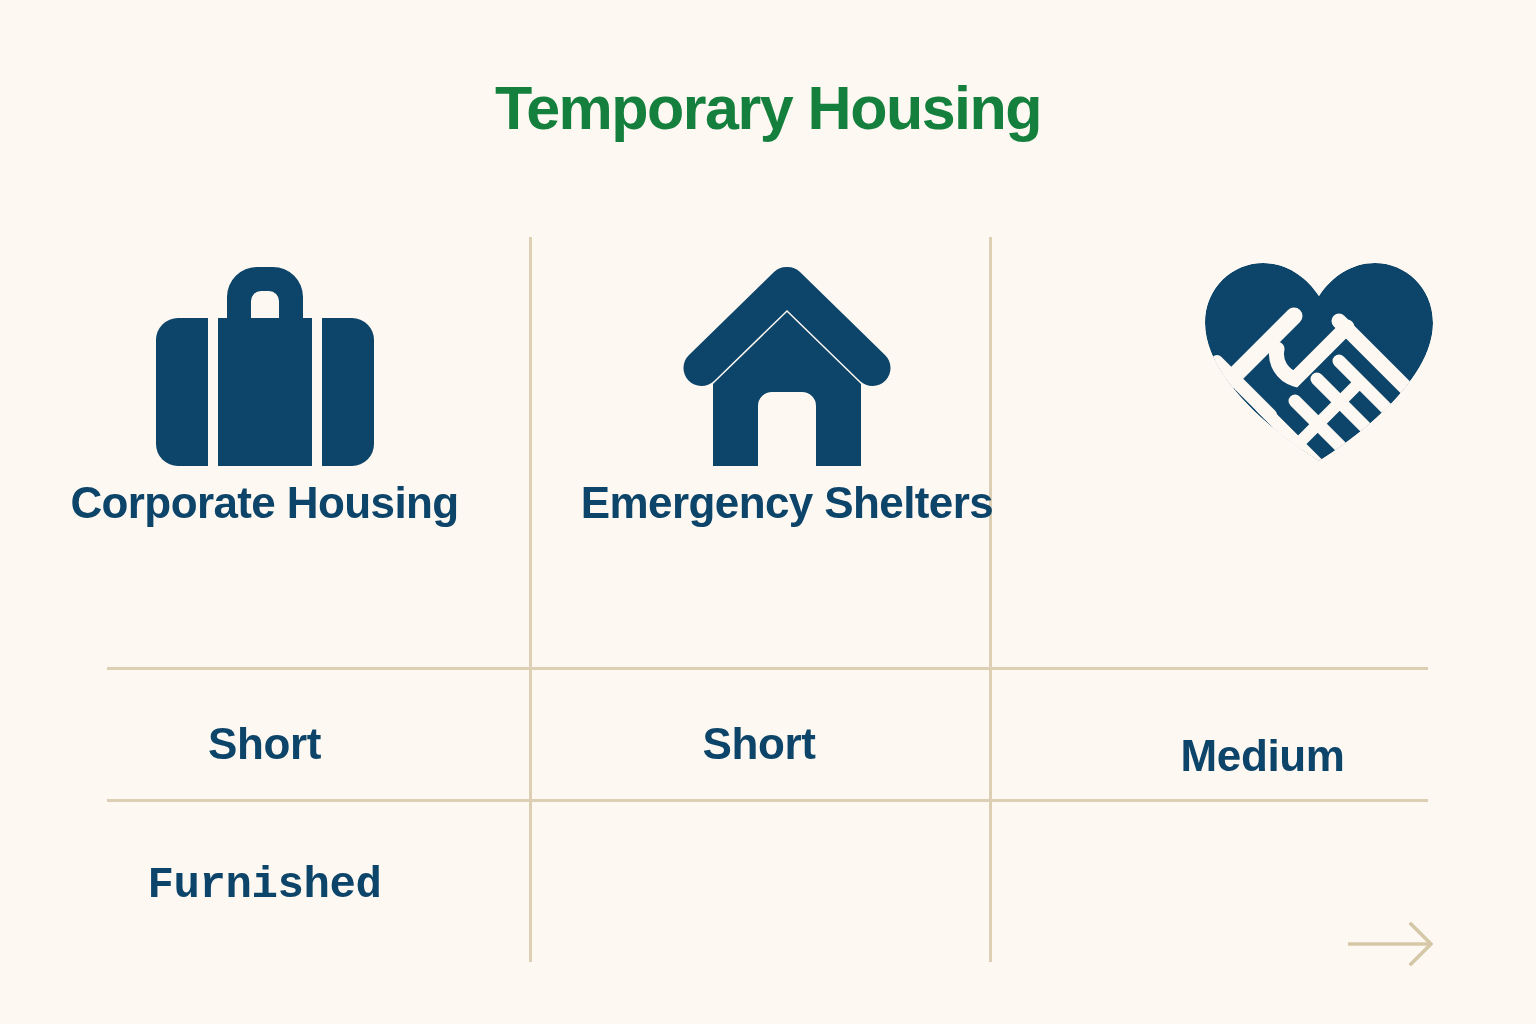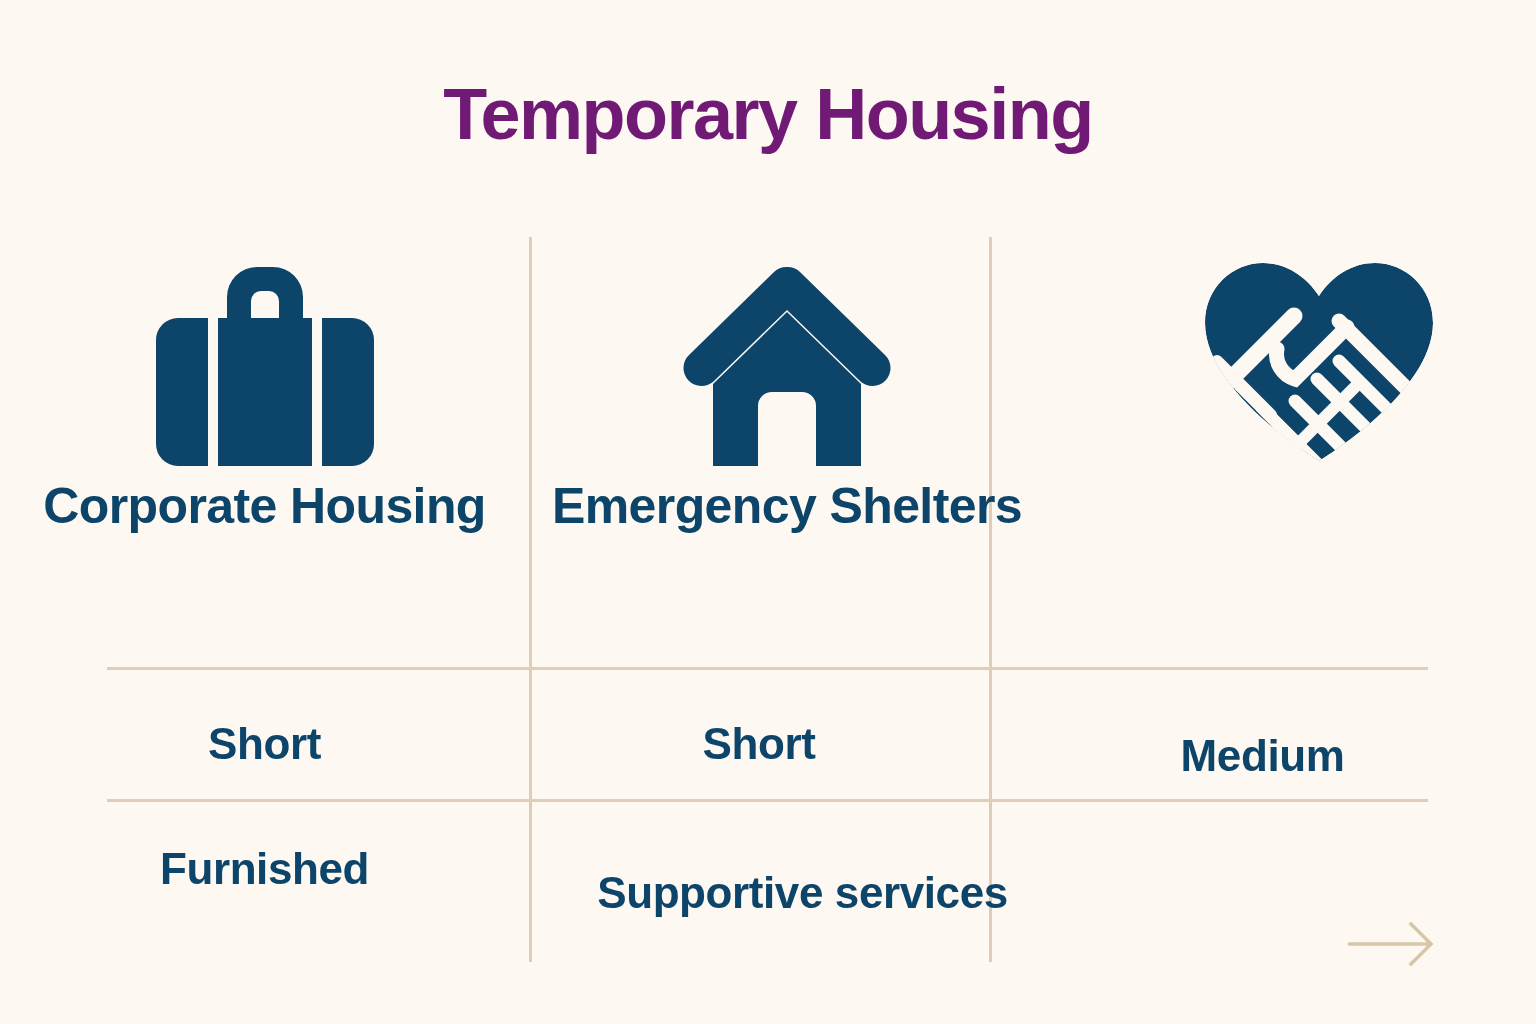--- a/index.html
+++ b/index.html
@@ -23,25 +23,25 @@
     height: 1024px;
   }
 
   
   .title {
     position: absolute;
     top: 76px;
     left: 0;
     width: 1536px;
     text-align: center;
-    font-size: 72px;
+    font-size: 61px;
     line-height: 1.06;
     font-weight: 700;
     letter-spacing: -1.5px;
-    color: #701a75;
+    color: #15803d;
     white-space: nowrap;
   }
 
   
   .vline {
     position: absolute;
     width: 3px;
     background: #DCCFB3;
     top: 237px;
     height: 725px;
@@ -79,21 +79,21 @@
   .col.c3 { width: 547px; }
 
   .icon-wrap {
     height: 230px;
     display: flex;
     align-items: center;
     justify-content: center;
   }
 
   .col-title {
-    font-size: 50px;
+    font-size: 44px;
     line-height: 1.14;
     font-weight: 700;
     color: #0D4469;
     text-align: left;
     letter-spacing: -0.6px;
     padding: 0 10px;
   }
 
   
   .row {
@@ -115,21 +115,21 @@
     font-weight: 700;
     color: #0D4469;
     text-align: center;
     letter-spacing: -0.4px;
     padding: 0 12px;
   }
   .cell.c1 { width: 529px; }
   .cell.c2 { width: 460px; }
   .cell.c3 { width: 547px; margin-top: 24px; }
 
-  .row.r3 .cell { align-items: flex-start; padding-top: 42px; }
+  .row.r3 .cell { align-items: flex-start; padding-top: 58px; font-family: Liberation Mono, monospace; }
 
   
   .next-arrow {
     position: absolute;
     left: 1348px;
     top: 918px;
     width: 90px;
     height: 50px;
   }
 
@@ -209,21 +209,20 @@
   </div>
 
   <div class="row r2">
     <div class="cell c1">Short</div>
     <div class="cell c2">Short</div>
     <div class="cell c3">Medium</div>
   </div>
 
   <div class="row r3">
     <div class="cell c1">Furnished</div>
-    <div class="cell c3">Supportive services</div>
   </div>
 
   <div class="next-arrow">
     <svg width="90" height="50" viewBox="0 0 90 50" aria-hidden="true">
       <g stroke="#D6C7A6" stroke-width="3.5" fill="none" stroke-linecap="square">
         <line x1="0" y1="26" x2="82" y2="26"></line>
         <polyline points="63,6 83,26 63,46"></polyline>
       </g>
     </svg>
   </div>

